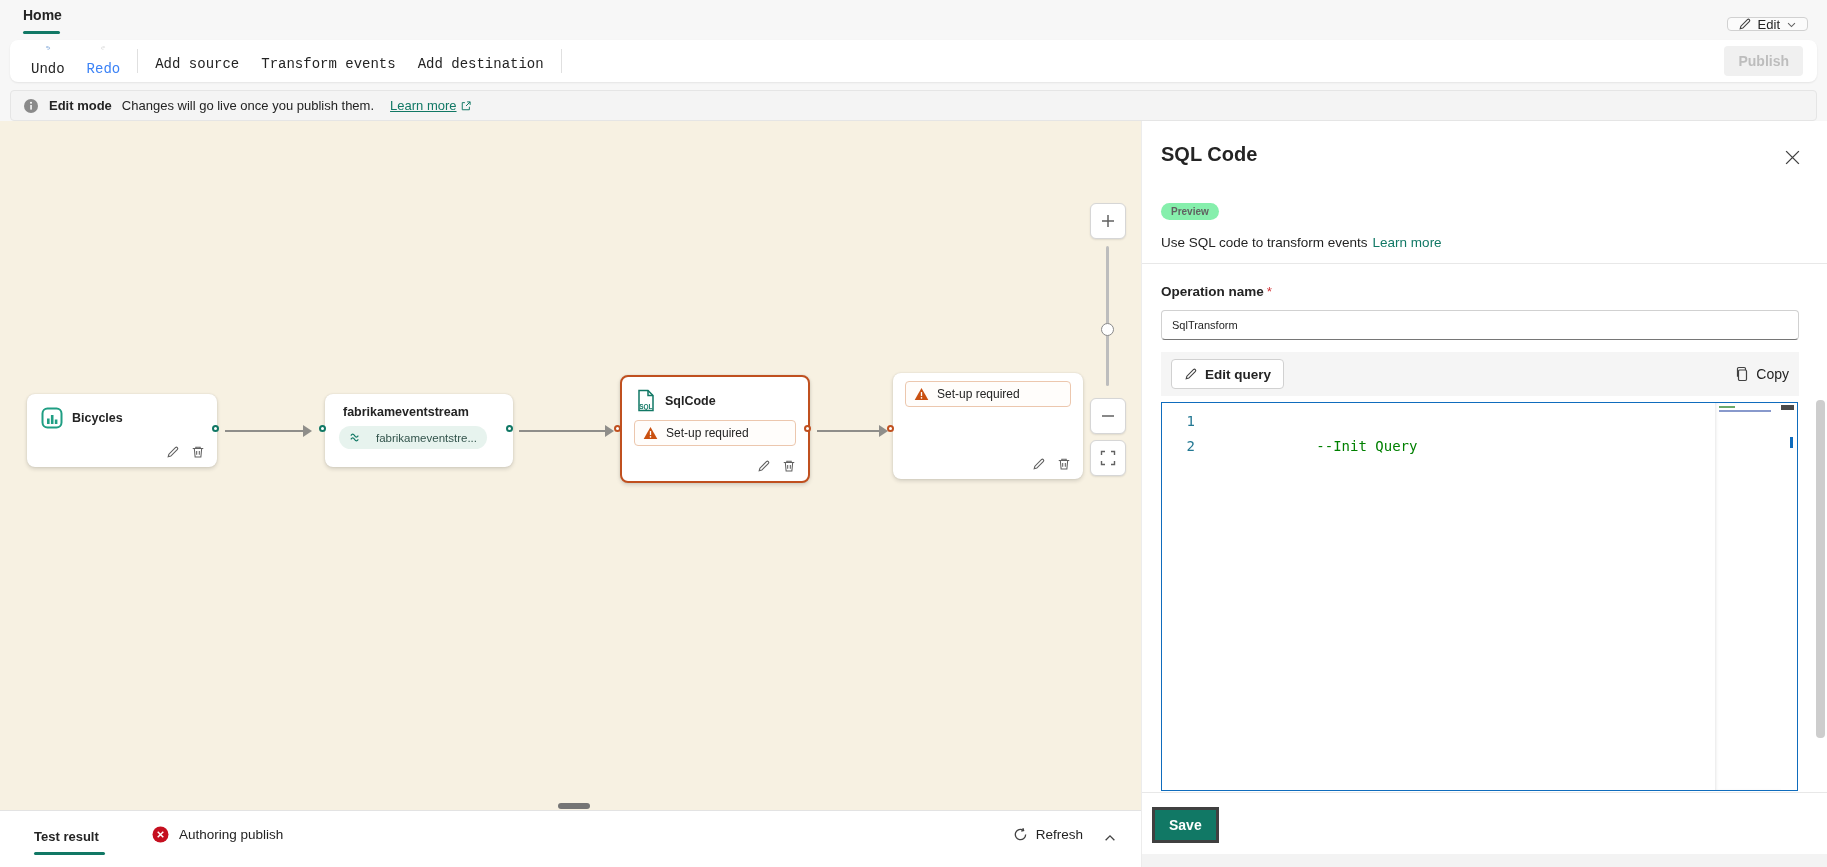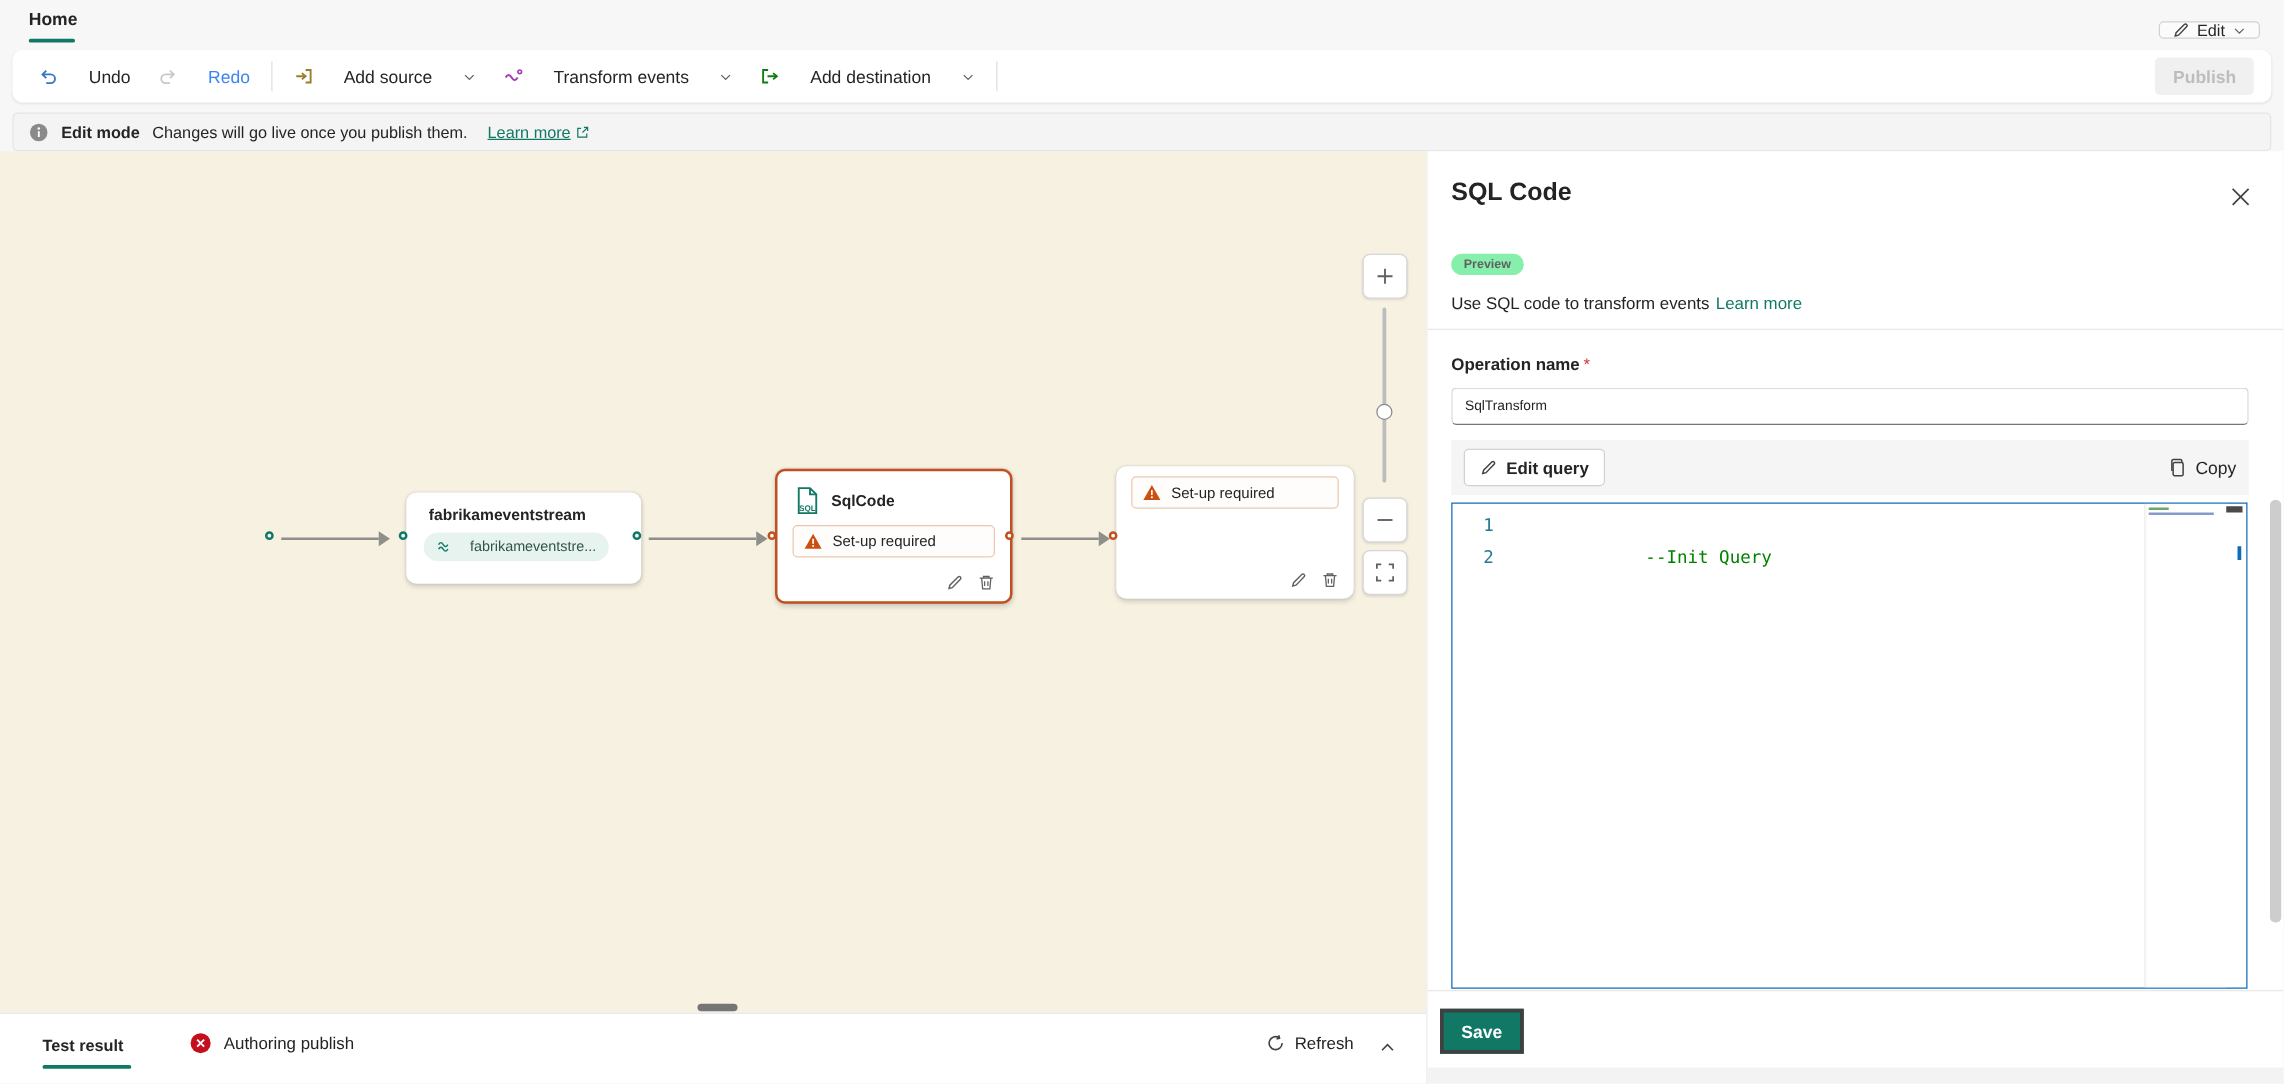--- a/index.html
+++ b/index.html
@@ -8,22 +8,22 @@
 
   
   .home-tab { position:absolute; left:23px; top:7px; font-size:14px; font-weight:700; color:#242424; cursor:pointer; }
   .home-underline { position:absolute; left:23px; top:31px; width:37px; height:3px; background:#117865; border-radius:2px; }
   .edit-btn { position:absolute; right:19px; top:5px; height:14px; padding:0 10px; display:flex; align-items:center; gap:6px;
               background:#fbfbfb; border:1px solid #d1d1d1; border-radius:4px; font-size:13px; color:#242424; cursor:pointer;margin-top:12px; }
 
   
   .toolbar { position:absolute; left:10px; top:40px; width:1807px; height:42px; background:#fff; border-radius:8px;
              box-shadow:0 1px 2px rgba(0,0,0,.08); display:flex; align-items:center; padding:0 10px; }
-  .tb-btn { display:flex; align-items:center; gap:24px; padding:0 11px; height:32px; font-size:14px; color:#242424;
-            background:none; border:none; border-radius:4px; cursor:pointer; font-family:Liberation Sans, sans-serif; }
+  .tb-btn { display:flex; align-items:center; gap:11px; padding:0 11px; height:32px; font-size:14px; color:#242424;
+            background:none; border:none; border-radius:4px; cursor:pointer; font-family:Liberation Mono, monospace;flex-direction:column; }
   .tb-btn.disabled { color:#3b82f6; }
   .tb-divider { width:1px; height:24px; background:#e0e0e0; margin:0 6px; }
   .publish-btn { margin-left:auto; margin-right:4px; background:#f0f0f0; color:#bdbdbd; font-weight:600; font-size:14px;
                  padding:7px 14px; border-radius:4px; border:none; font-family:inherit; }
 
   
   .banner { position:absolute; left:10px; top:90px; width:1807px; height:31px; background:#f4f4f4; border:1px solid #e5e5e5;
             border-radius:4px; display:flex; align-items:center; gap:10px; padding:0 12px; font-size:13px; color:#242424; }
   .banner-title { font-weight:700; }
   .learn-link { color:#117865; text-decoration:underline; display:flex; align-items:center; gap:3px; margin-left:6px; cursor:pointer; }
@@ -182,20 +182,39 @@
       <span>Learn more</span>
       <svg width="12" height="12" viewBox="0 0 16 16">
           <path d="M6.5 3.5H3v9.5h9.5V9" fill="none" stroke="#117865" stroke-width="1.3"></path>
           <path d="M9.5 2.5H13.5V6.5 M13.5 2.5L8 8" fill="none" stroke="#117865" stroke-width="1.3"></path>
         </svg>
     </span>
   </div>
 
   <div class="canvas">
 
+    <div class="node" style="left:27px; top:273px; width:190px; height:73px;">
+      <div class="head" style="padding:13px 0 0 14px;">
+        <svg width="22" height="22" viewBox="0 0 22 22">
+            <rect x="1.5" y="1.5" width="19" height="19" rx="5" fill="none" stroke="#1f9e83" stroke-width="2"></rect>
+            <rect x="6" y="11.5" width="2.6" height="5.5" fill="#1f9e83"></rect>
+            <rect x="9.9" y="8" width="2.6" height="9" fill="#1f9e83"></rect>
+            <rect x="13.8" y="12.5" width="2.6" height="4.5" fill="#1f9e83"></rect>
+          </svg>
+        <span class="node-title">Bicycles</span>
+      </div>
+      <div class="actions">
+        <svg width="14" height="14" viewBox="0 0 16 16">
+            <path d="M2.5 13.5l.8-3L11 2.8a1.5 1.5 0 0 1 2.1 2.1L5.5 12.7z" fill="none" stroke="#616161" stroke-width="1.3"></path>
+          </svg>
+        <svg width="14" height="14" viewBox="0 0 16 16">
+            <path d="M2 4h12 M5.5 4V2.5h5V4 M3.8 4l.9 9.8h6.6L12.2 4 M6.5 6.8v4.4 M9.5 6.8v4.4" fill="none" stroke="#616161" stroke-width="1.2"></path>
+          </svg>
+      </div>
+    </div>
     <div class="port" style="left:212px; top:304px;"></div>
 
     <div class="edge" style="left:225px; width:78px;"></div>
     <div class="edge-arrow" style="left:303px;"></div>
 
     <div class="node" style="left:325px; top:273px; width:188px; height:73px;">
       <div class="head" style="padding:11px 0 0 18px;">
         <span class="node-title">fabrikameventstream</span>
       </div>
       <div class="pill">

